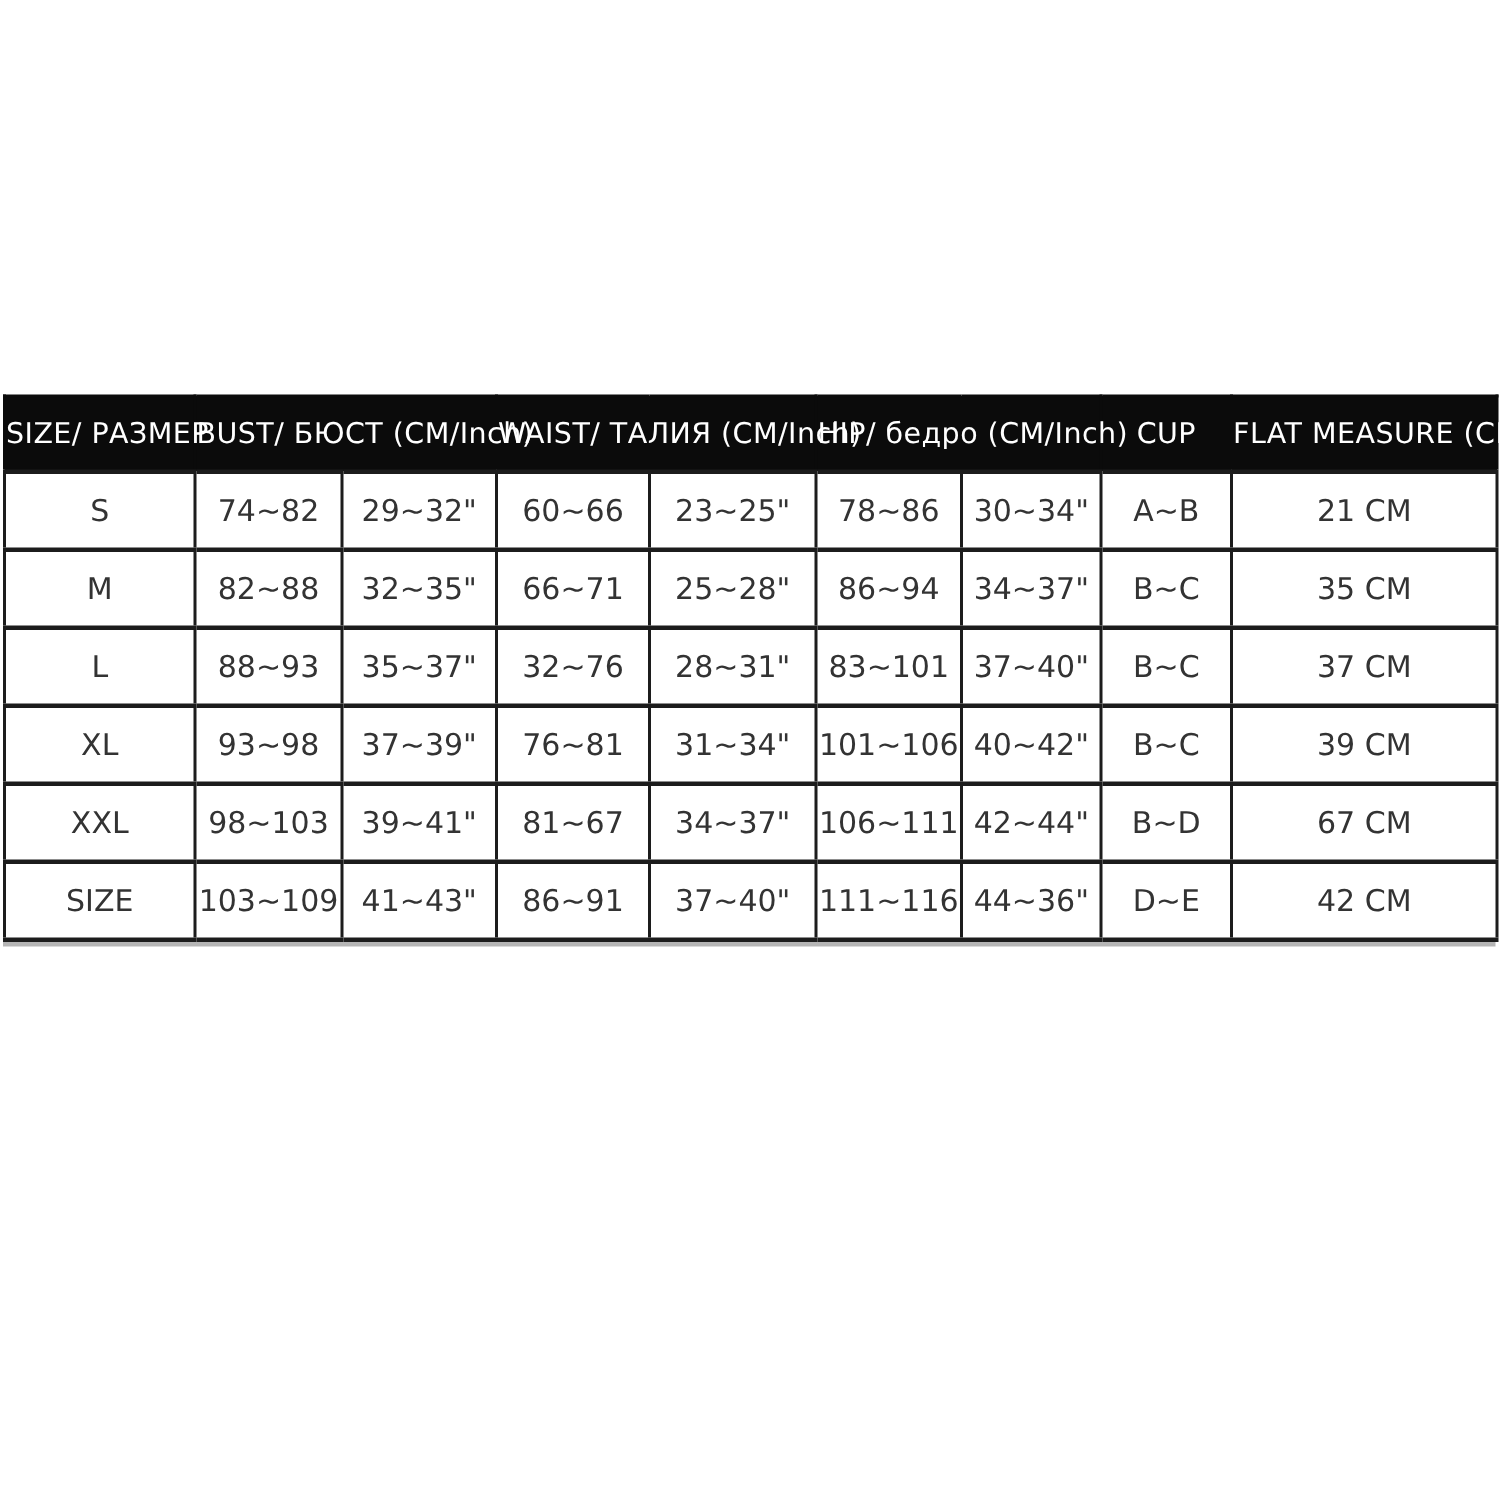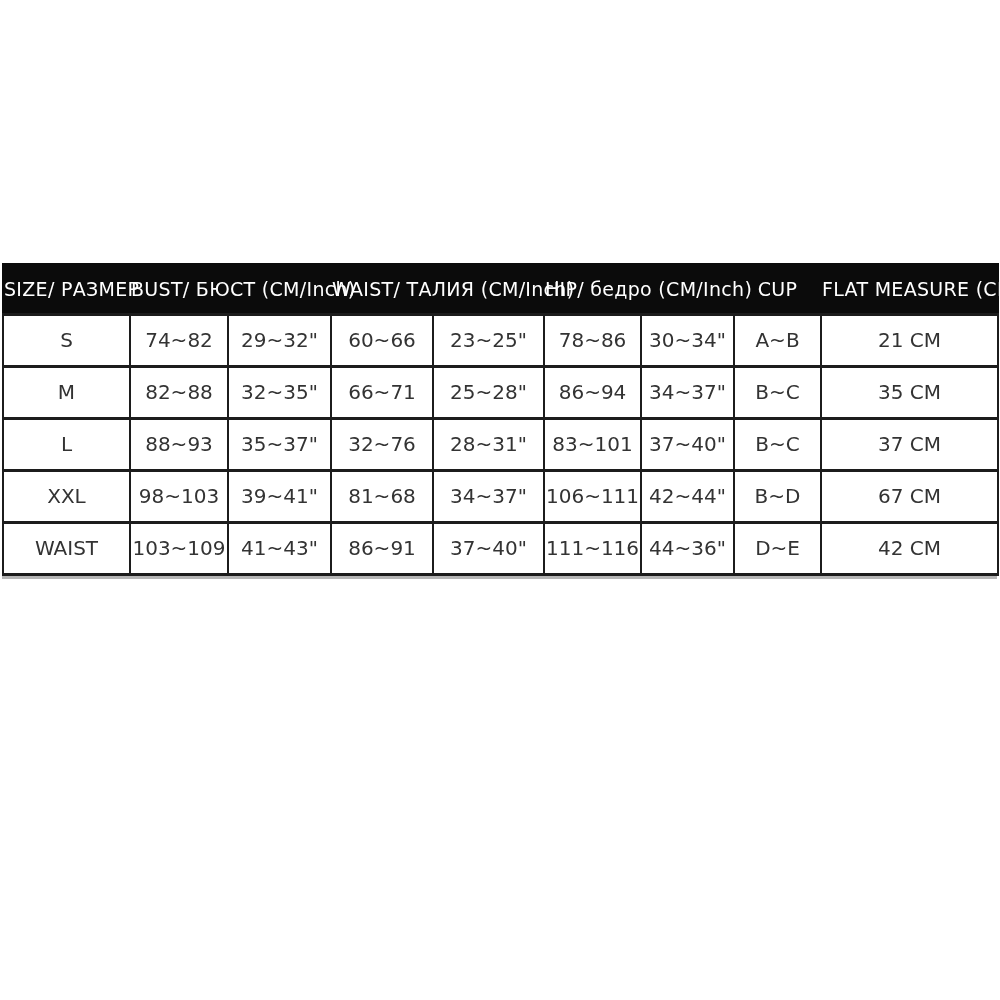--- a/index.html
+++ b/index.html
@@ -117,32 +117,43 @@
           <td>88~93</td>
           <td>35~37"</td>
           <td>32~76</td>
           <td>28~31"</td>
           <td>83~101</td>
           <td>37~40"</td>
           <td>B~C</td>
           <td>37 CM</td>
         </tr>
         <tr>
+          <td>XL</td>
+          <td>93~98</td>
+          <td>37~39"</td>
+          <td>76~81</td>
+          <td>31~34"</td>
+          <td>101~106</td>
+          <td>40~42"</td>
+          <td>B~C</td>
+          <td>39 CM</td>
+        </tr>
+        <tr>
           <td>XXL</td>
           <td>98~103</td>
           <td>39~41"</td>
-          <td>81~68</td>
+          <td>81~67</td>
           <td>34~37"</td>
           <td>106~111</td>
           <td>42~44"</td>
           <td>B~D</td>
           <td>67 CM</td>
         </tr>
         <tr>
-          <td>WAIST</td>
+          <td>SIZE</td>
           <td>103~109</td>
           <td>41~43"</td>
           <td>86~91</td>
           <td>37~40"</td>
           <td>111~116</td>
           <td>44~36"</td>
           <td>D~E</td>
           <td>42 CM</td>
         </tr>
       </tbody>

